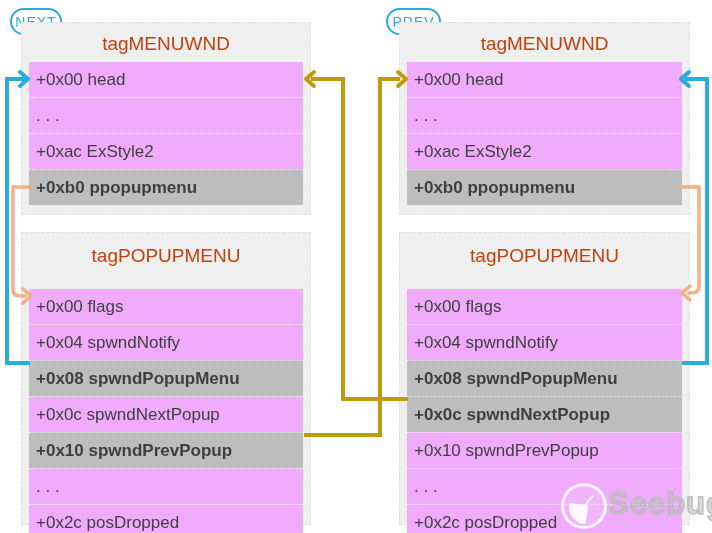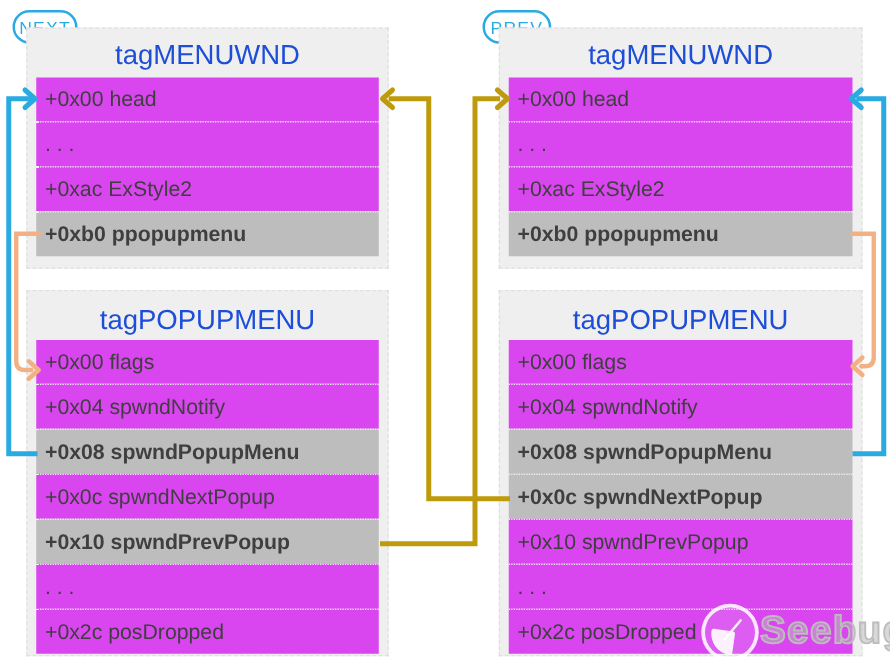--- a/index.html
+++ b/index.html
@@ -16,27 +16,27 @@
   .badge-next{left:10px;width:52px;}
   .badge-prev{left:386px;width:55px;}
   .structbox{
     position:absolute;background:#efefef;border:1px dashed #e0e0e0;box-sizing:border-box;
   }
   .box-menuwnd-left{left:21px;top:22px;width:290px;height:193px;}
   .box-popup-left{left:21px;top:232px;width:290px;height:293px;}
   .box-menuwnd-right{left:399px;top:22px;width:291px;height:193px;}
   .box-popup-right{left:399px;top:232px;width:291px;height:293px;}
   .box-title{
-    text-align:center;font-size:22px;color:#1d4ed8;
+    text-align:center;font-size:19px;color:#c2410c;
   }
   .box-menuwnd-left .box-title,.box-menuwnd-right .box-title{height:39px;line-height:42px;}
-  .box-popup-left .box-title,.box-popup-right .box-title{height:39px;line-height:46px;}
+  .box-popup-left .box-title,.box-popup-right .box-title{height:56px;line-height:46px;}
   .rows{margin:0 7px;}
   .row{
-    height:35px;line-height:35px;background:#d946ef;
+    height:35px;line-height:35px;background:#f0abfc;
     padding-left:7px;font-size:17px;color:#3f3f3f;white-space:nowrap;overflow:hidden;
   }
   .row + .row{border-top:1px dotted #f2f2f2;}
   .row.dark{background:#bdbdbd;font-weight:bold;}
   svg.wires{position:absolute;left:0;top:0;pointer-events:none;}
   
   .wm-circle{
     position:absolute;left:561px;top:483px;width:46px;height:46px;box-sizing:border-box;
     border:3px solid rgba(255,255,255,0.85);border-radius:50%;
     background:rgba(255,255,255,0.12);

